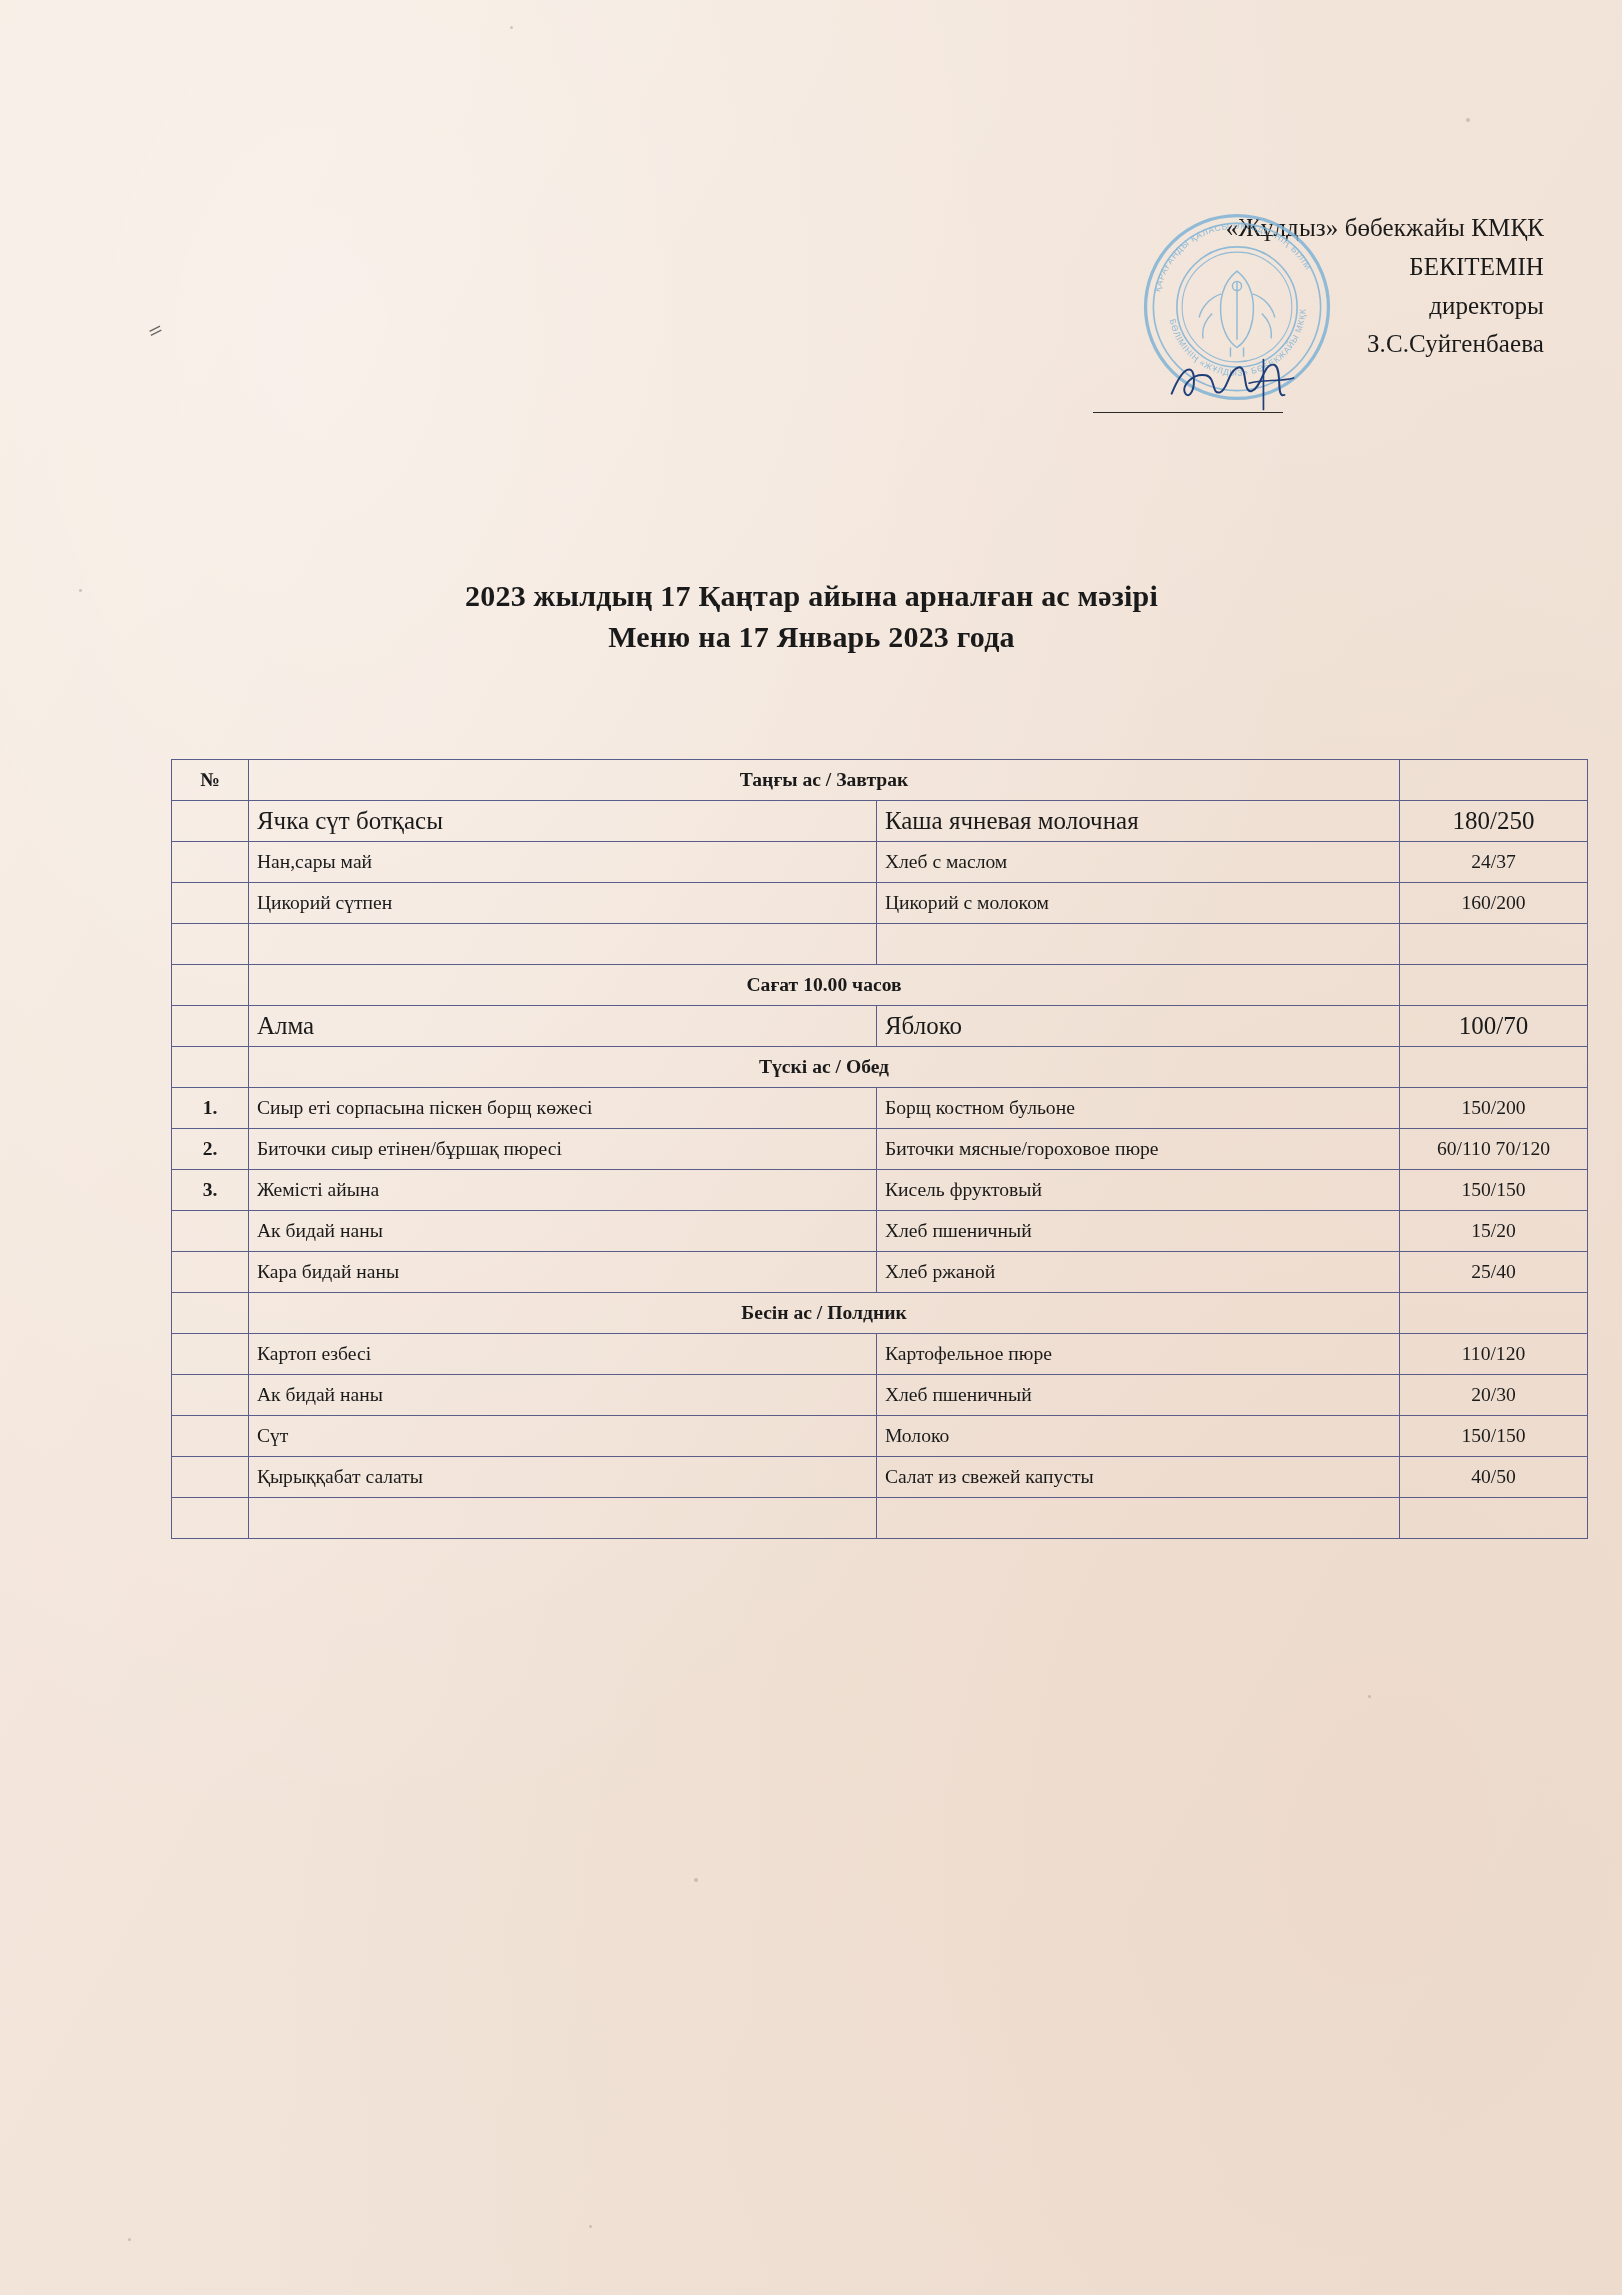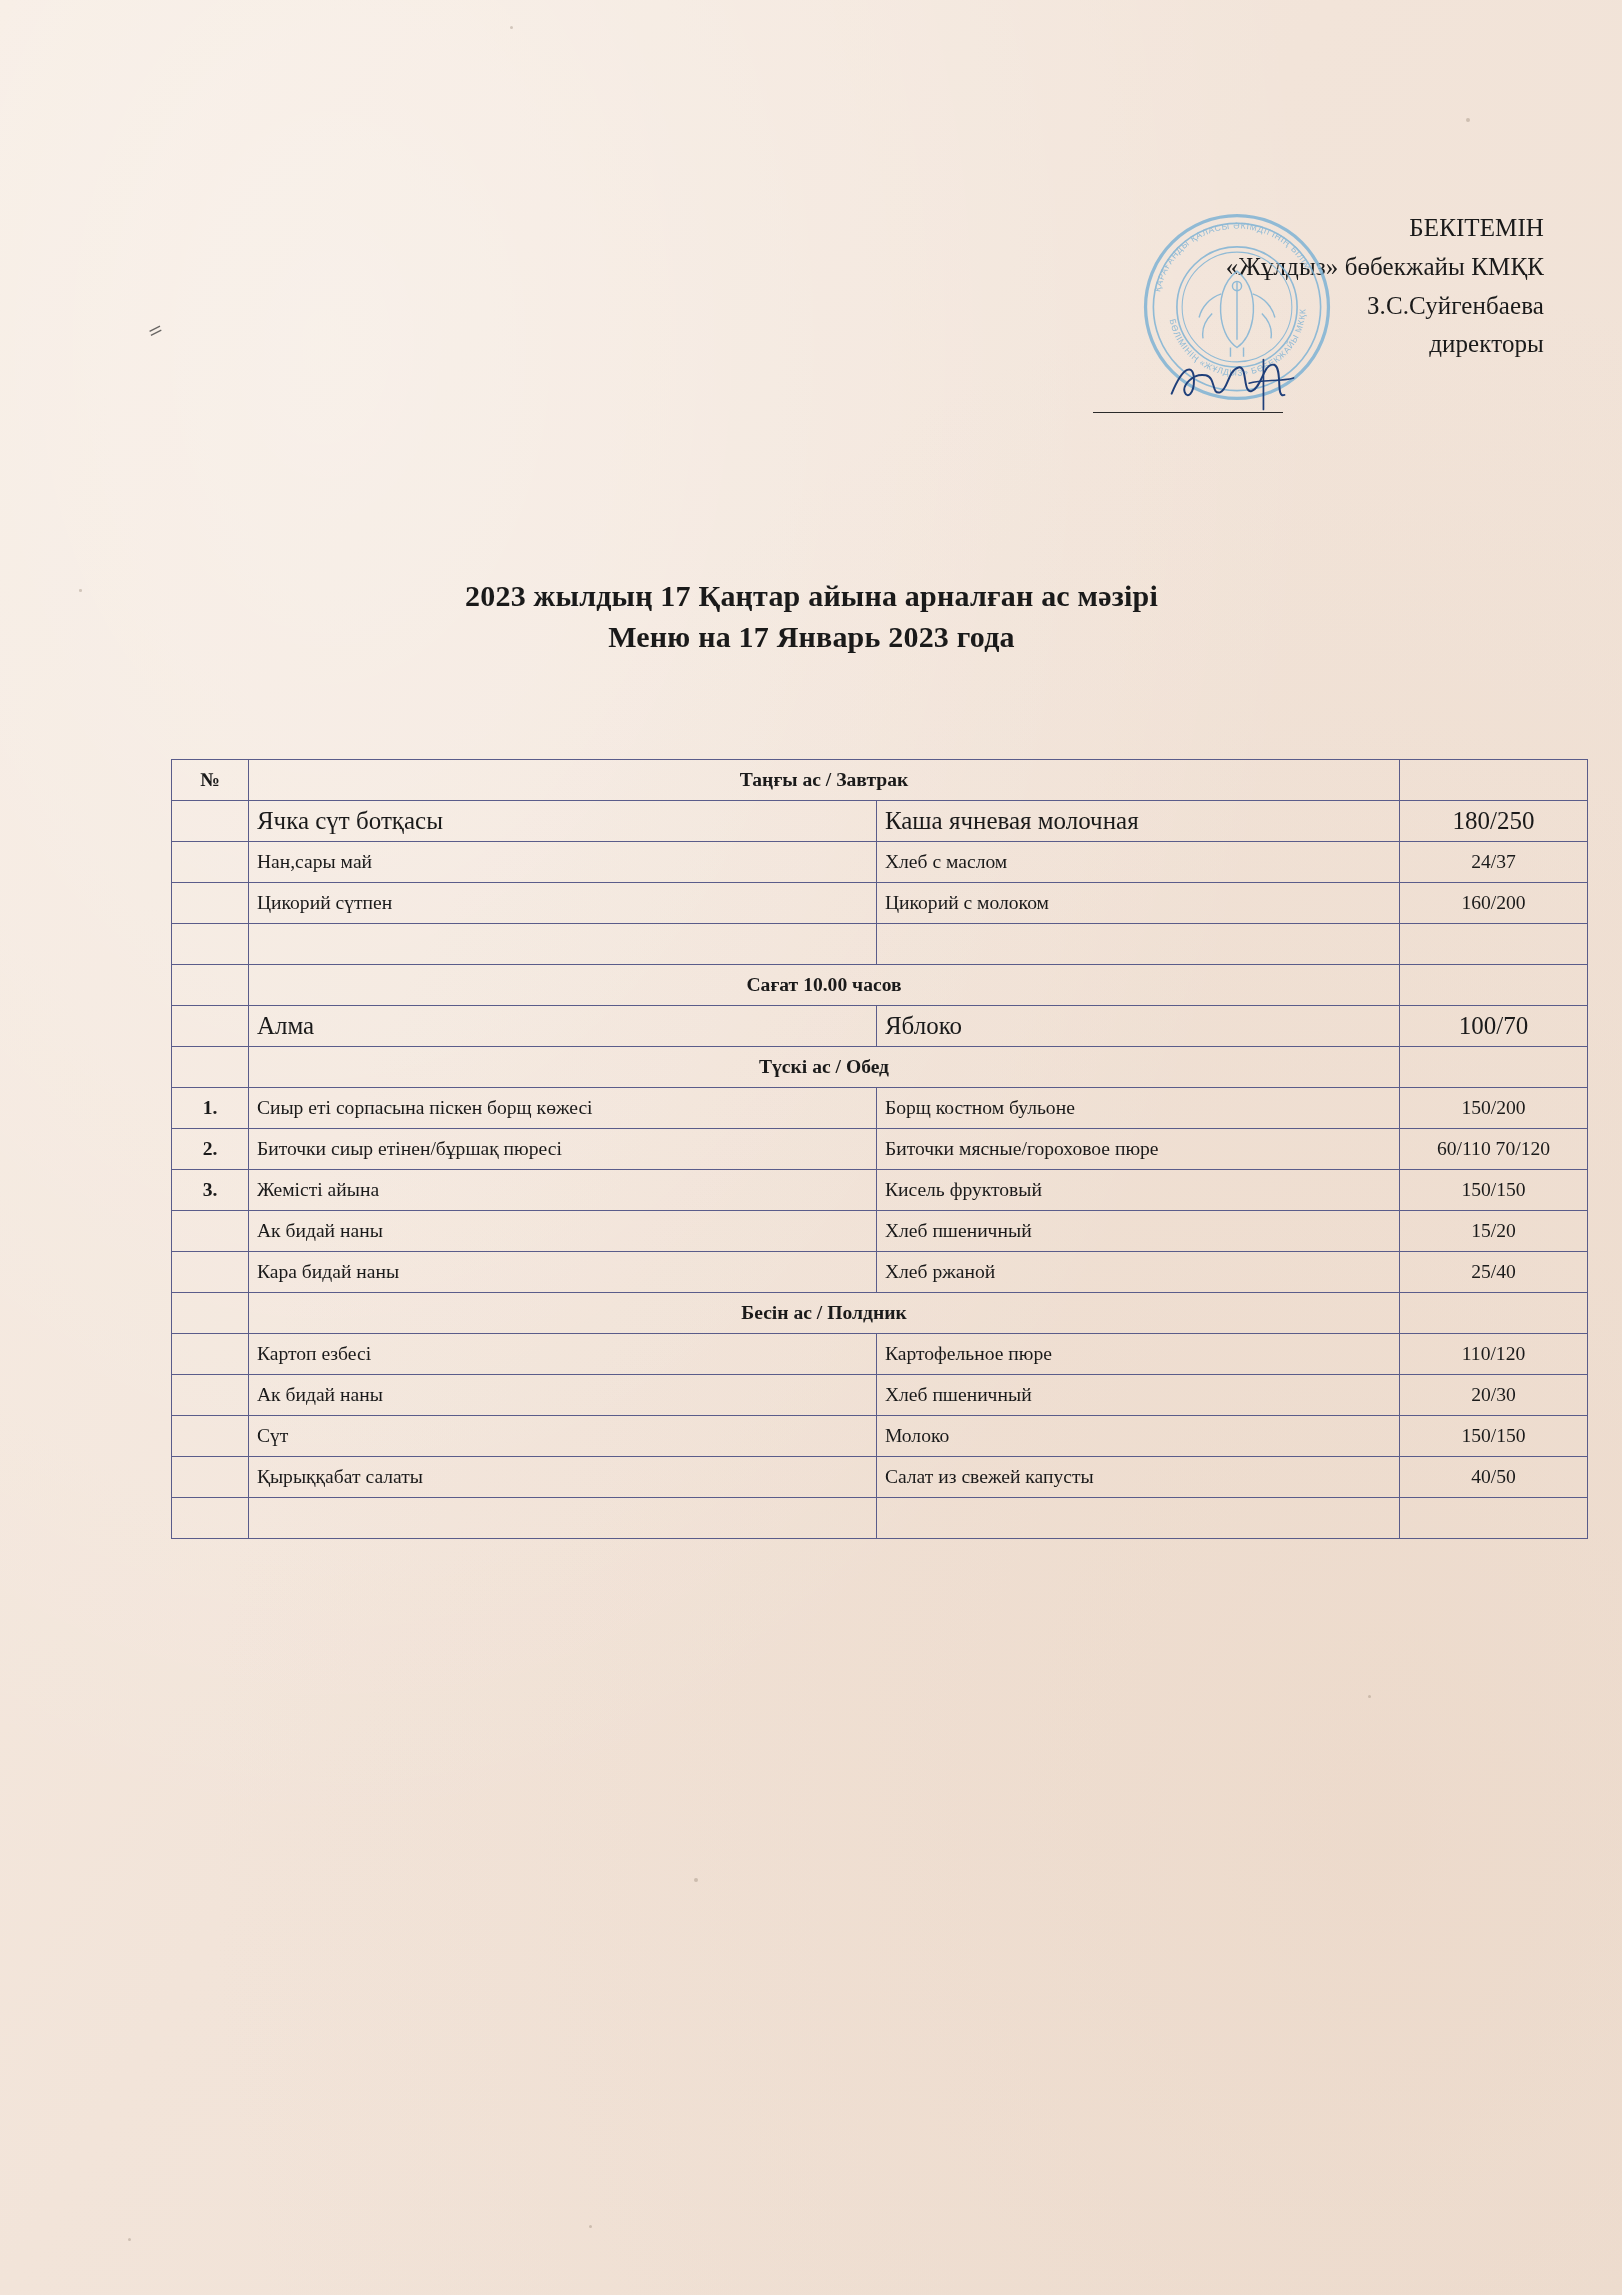--- a/index.html
+++ b/index.html
@@ -159,24 +159,24 @@
   <div class="speck" style="left:1368px;top:1695px;width:3.3px;height:3.3px;"></div>
 </div>
 
 <div class="page">
 
   <svg class="corner-mark" viewBox="0 0 40 40">
     <path d="M4 16 L20 8 M6 22 L22 14" stroke="#2b2b2b" stroke-width="2" fill="none"></path>
   </svg>
 
   <div class="approval">
+    <div>«Жұлдыз» бөбекжайы КМҚК</div>
     <div>БЕКІТЕМІН</div>
-    <div>«Жұлдыз» бөбекжайы КМҚК</div>
+    <div>директоры</div>
     <div>З.С.Суйгенбаева</div>
-    <div>директоры</div>
   </div>
   <div class="sig-line"></div>
 
   <svg class="stamp" viewBox="0 0 300 300">
     <defs>
       <path id="arcTop" d="M 30 150 A 120 120 0 0 1 270 150"></path>
       <path id="arcBot" d="M 45 150 A 105 105 0 0 0 255 150"></path>
     </defs>
     <circle cx="150" cy="150" r="140" fill="none" stroke="#7fb3d5" stroke-width="5"></circle>
     <circle cx="150" cy="150" r="128" fill="none" stroke="#7fb3d5" stroke-width="2.5"></circle>

